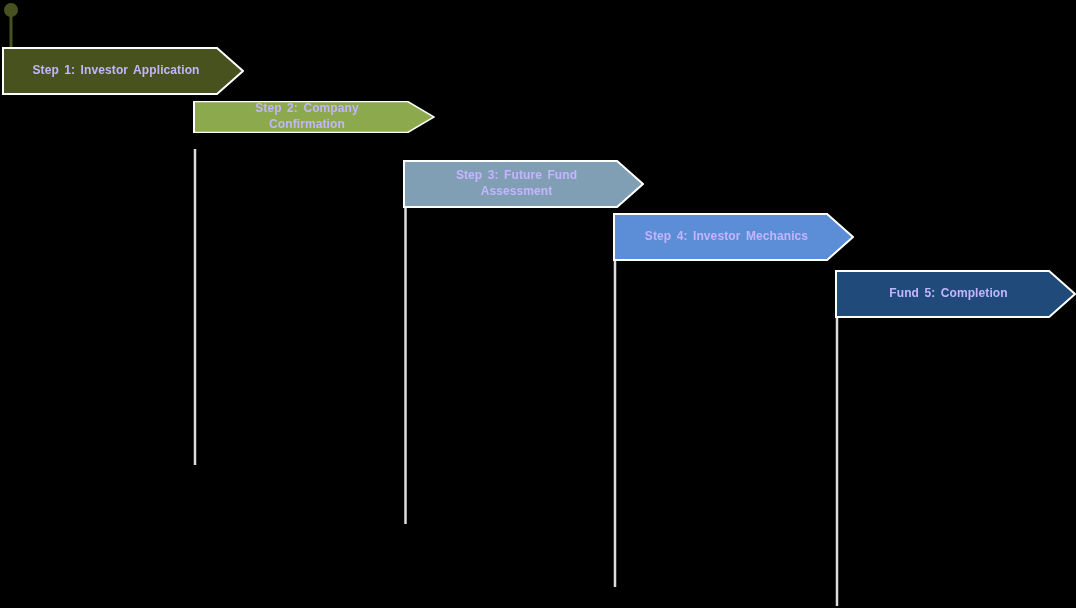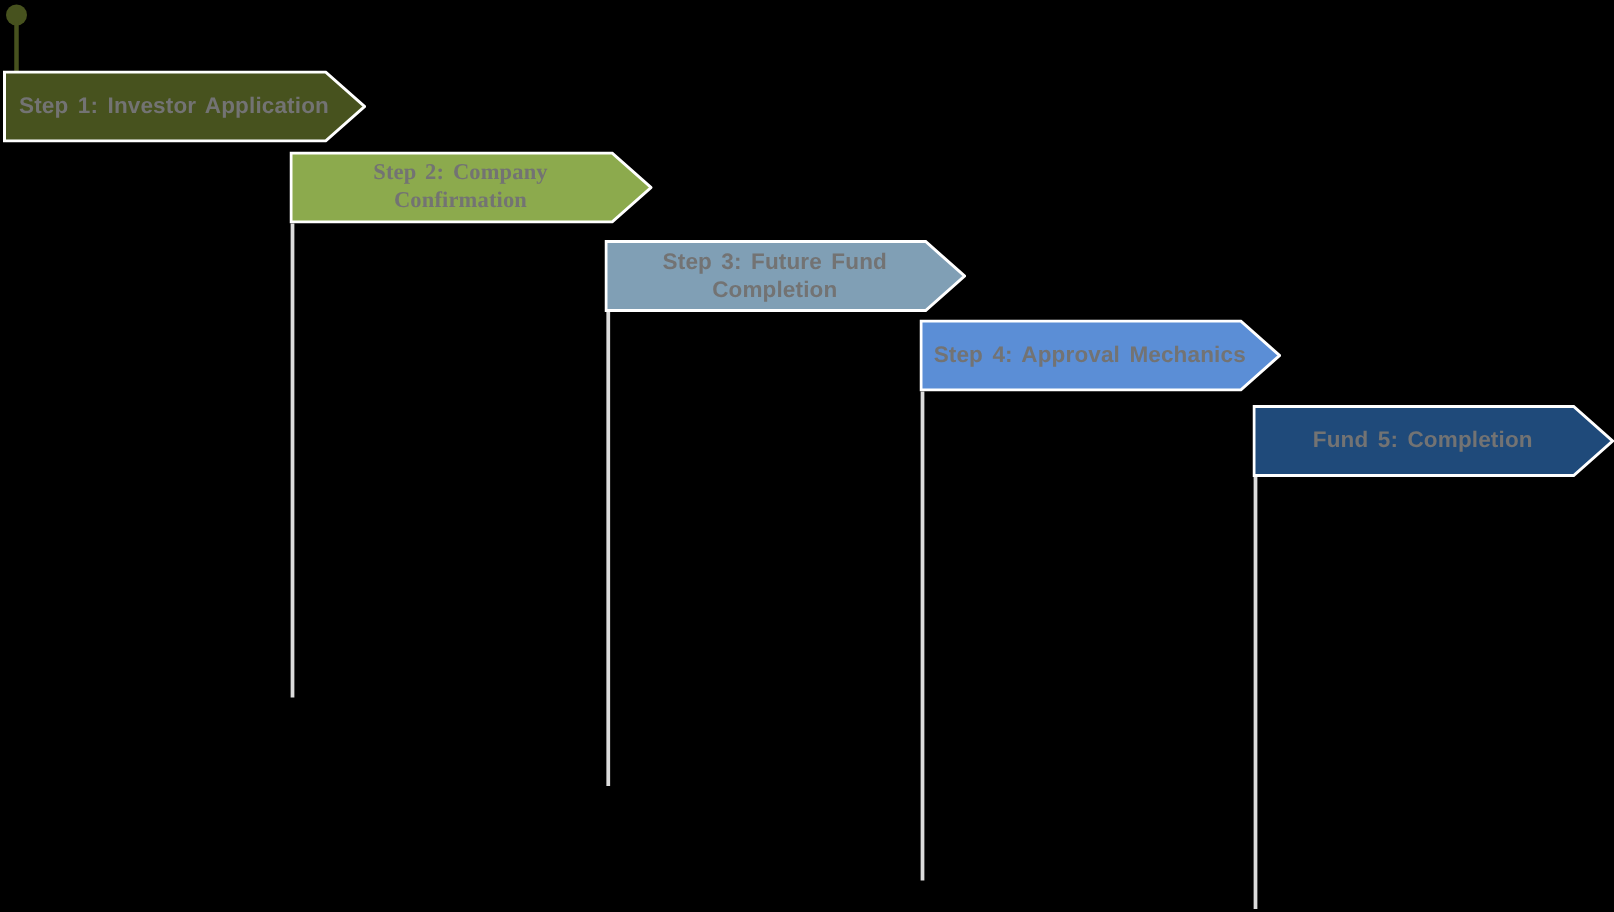--- a/index.html
+++ b/index.html
@@ -36,22 +36,22 @@
     position: absolute;
     left: 0;
     top: 0;
     right: 0;
     bottom: 0;
     display: flex;
     align-items: center;
     justify-content: center;
     padding: 0 22px 0 8px;
     box-sizing: border-box;
-    color: #737373;
-    font-size: 15px;
+    color: #c4b5fd;
+    font-size: 12px;
     font-weight: bold;
     line-height: 1.3;
     text-align: center;
     white-space: pre-line;
     word-spacing: 2px;
     letter-spacing: 0.1px;
   }
 </style>
 </head>
 <body>
@@ -68,41 +68,41 @@
     <line x1="837" y1="318" x2="837" y2="606" stroke-width="2.5" stroke="#dcdcdc"></line>
   </svg>
 
   <div class="step" style="left:2px; top:47px; width:242px; height:48px;">
     <svg viewBox="0 0 242 48" preserveAspectRatio="none">
       <polygon points="1,1 215,1 241,24 215,47 1,47" stroke="#ffffff" stroke-width="2" fill="#47521e"></polygon>
     </svg>
     <div class="step-label">Step 1: Investor Application</div>
   </div>
 
-  <div class="step" style="left:193px; top:101px; width:242px; height:48px;font-family:Liberation Serif, serif;">
+  <div class="step" style="left:193px; top:101px; width:242px; height:32px;">
     <svg viewBox="0 0 242 48" preserveAspectRatio="none">
       <polygon points="1,1 215,1 241,24 215,47 1,47" stroke="#ffffff" stroke-width="2" fill="#8caa4d"></polygon>
     </svg>
     <div class="step-label">Step 2: Company
 Confirmation</div>
   </div>
 
   <div class="step" style="left:403px; top:160px; width:241px; height:48px;">
     <svg viewBox="0 0 242 48" preserveAspectRatio="none">
       <polygon points="1,1 215,1 241,24 215,47 1,47" stroke="#ffffff" stroke-width="2" fill="#809fb5"></polygon>
     </svg>
     <div class="step-label">Step 3: Future Fund
-Completion</div>
+Assessment</div>
   </div>
 
   <div class="step" style="left:613px; top:213px; width:241px; height:48px;">
     <svg viewBox="0 0 242 48" preserveAspectRatio="none">
       <polygon points="1,1 215,1 241,24 215,47 1,47" stroke="#ffffff" stroke-width="2" fill="#5b8ed6"></polygon>
     </svg>
-    <div class="step-label">Step 4: Approval Mechanics</div>
+    <div class="step-label">Step 4: Investor Mechanics</div>
   </div>
 
   <div class="step" style="left:835px; top:270px; width:241px; height:48px;">
     <svg viewBox="0 0 242 48" preserveAspectRatio="none">
       <polygon points="1,1 215,1 241,24 215,47 1,47" stroke="#ffffff" stroke-width="2" fill="#1f4a7a"></polygon>
     </svg>
     <div class="step-label">Fund 5: Completion</div>
   </div>
 
 </div>

